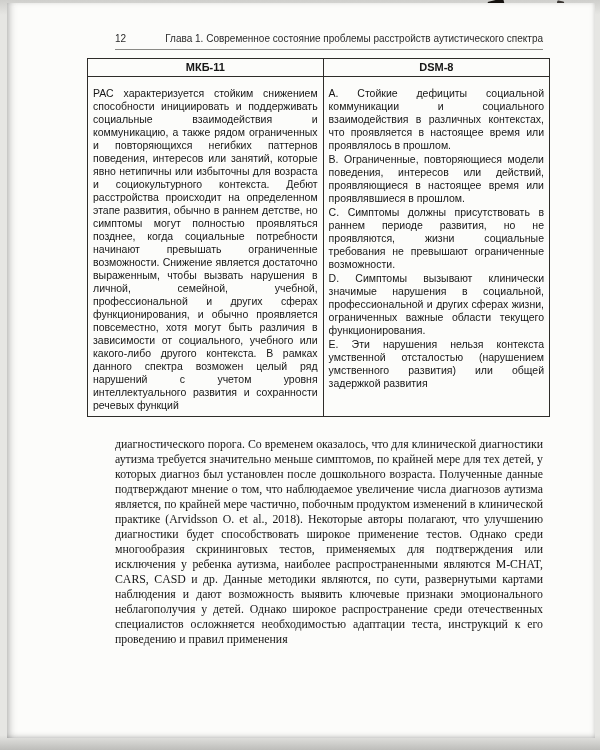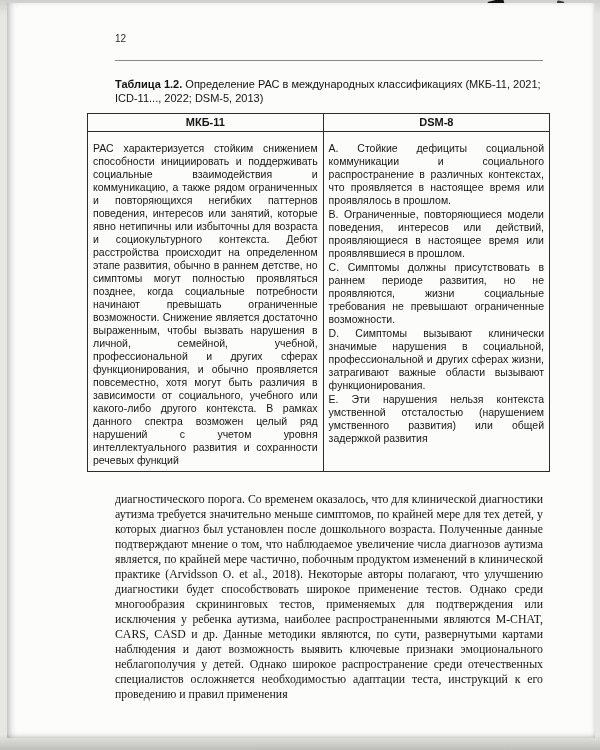--- a/index.html
+++ b/index.html
@@ -7,21 +7,21 @@
   .scan{position:relative;width:600px;height:750px;
         background:linear-gradient(180deg,#cfcfcc 0%,#e6e6e3 2%,#e6e6e3 98%,#bdbdba 100%);}
   .page{position:absolute;top:3px;left:7px;right:5px;bottom:12px;
         background:#fcfcfa;
         box-shadow:inset 6px 0 8px -5px rgba(60,60,60,.45), inset -3px 0 5px -3px rgba(120,120,120,.35), inset 0 -4px 6px -4px rgba(100,100,100,.4);
         color:#1c1c1c;}
   .artifact-a{position:absolute;top:0;right:96px;width:16px;height:6px;background:#15120f;transform:rotate(-14deg);border-radius:1px;}
   .artifact-b{position:absolute;top:1px;right:36px;width:7px;height:4px;background:#3a3632;transform:rotate(10deg);border-radius:1px;}
 
   .running-head{display:flex;justify-content:space-between;align-items:flex-end;
-        margin:30px 52px 0 108px;padding-bottom:16px;border-bottom:1px solid #8a8a86;
+        margin:30px 52px 0 108px;padding-bottom:5px;border-bottom:1px solid #8a8a86;
         font-size:10px;color:#2b2b2b;}
   .running-head .pagenum{font-weight:normal;}
   .running-head .chapter{text-align:right;}
 
   .caption{margin:16px 52px 0 108px;font-size:11px;line-height:14px;color:#141414;}
   .caption b{font-weight:bold;}
 
   table.cmp{border-collapse:collapse;margin:8px 52px 0 80px;width:463px;table-layout:fixed;
         font-size:10.5px;line-height:13px;color:#161616;}
   table.cmp th, table.cmp td{border:1px solid #2e2c29;}
@@ -38,47 +38,45 @@
 <body>
 
 <div class="scan">
   <div class="artifact-a"></div>
   <div class="artifact-b"></div>
 
   <div class="page">
 
     <div class="running-head">
       <span class="pagenum">12</span>
+      <span class="chapter">Глава 1. Современное состояние проблемы расстройств аутистического спектра</span>
     </div>
 
-    <div class="caption">
-      <b>Таблица 1.2.</b><span> Определение РАС в международных классификациях (МКБ-11, 2021; ICD-11..., 2022; DSM-5, 2013)</span>
-    </div>
 
     <table class="cmp">
       <colgroup>
           <col class="c1">
           <col class="c2">
         </colgroup>
       <thead>
         <tr>
           <th>МКБ-11</th>
           <th>DSM-8</th>
         </tr>
       </thead>
       <tbody>
         <tr>
           <td>
             <div>РАС характеризуется стойким снижением способности инициировать и поддерживать социальные взаимодействия и коммуникацию, а также рядом ограниченных и повторяющихся негибких паттернов поведения, интересов или занятий, которые явно нетипичны или избыточны для возраста и социокультурного контекста. Дебют расстройства происходит на определенном этапе развития, обычно в раннем детстве, но симптомы могут полностью проявляться позднее, когда социальные потребности начинают превышать ограниченные возможности. Снижение является достаточно выраженным, чтобы вызвать нарушения в личной, семейной, учебной, профессиональной и других сферах функционирования, и обычно проявляется повсеместно, хотя могут быть различия в зависимости от социального, учебного или какого-либо другого контекста. В рамках данного спектра возможен целый ряд нарушений с учетом уровня интеллектуального развития и сохранности речевых функций</div>
           </td>
           <td>
-            <div class="dsm-item">A. Стойкие дефициты социальной коммуникации и социального распространение в различных контекстах, что проявляется в настоящее время или проявлялось в прошлом.</div>
+            <div class="dsm-item">A. Стойкие дефициты социальной коммуникации и социального взаимодействия в различных контекстах, что проявляется в настоящее время или проявлялось в прошлом.</div>
             <div class="dsm-item">B. Ограниченные, повторяющиеся модели поведения, интересов или действий, проявляющиеся в настоящее время или проявлявшиеся в прошлом.</div>
             <div class="dsm-item">C. Симптомы должны присутствовать в раннем периоде развития, но не проявляются, жизни социальные требования не превышают ограниченные возможности.</div>
-            <div class="dsm-item">D. Симптомы вызывают клинически значимые нарушения в социальной, профессиональной и других сферах жизни, затрагивают важные области вызывают функционирования.</div>
+            <div class="dsm-item">D. Симптомы вызывают клинически значимые нарушения в социальной, профессиональной и других сферах жизни, ограниченных важные области текущего функционирования.</div>
             <div class="dsm-item">E. Эти нарушения нельзя контекста умственной отсталостью (нарушением умственного развития) или общей задержкой развития</div>
           </td>
         </tr>
       </tbody>
     </table>
 
     <p class="body-text">диагностического порога. Со временем оказалось, что для клинической диагностики аутизма требуется значительно меньше симптомов, по крайней мере для тех детей, у которых диагноз был установлен после дошкольного возраста. Полученные данные подтверждают мнение о том, что наблюдаемое увеличение числа диагнозов аутизма является, по крайней мере частично, побочным продуктом изменений в клинической практике (Arvidsson O. et al., 2018). Некоторые авторы полагают, что улучшению диагностики будет способствовать широкое применение тестов. Однако среди многообразия скрининговых тестов, применяемых для подтверждения или исключения у ребенка аутизма, наиболее распространенными являются M-CHAT, CARS, CASD и др. Данные методики являются, по сути, развернутыми картами наблюдения и дают возможность выявить ключевые признаки эмоционального неблагополучия у детей. Однако широкое распространение среди отечественных специалистов осложняется необходимостью адаптации теста, инструкций к его проведению и правил применения</p>
 
   </div>
 </div>

